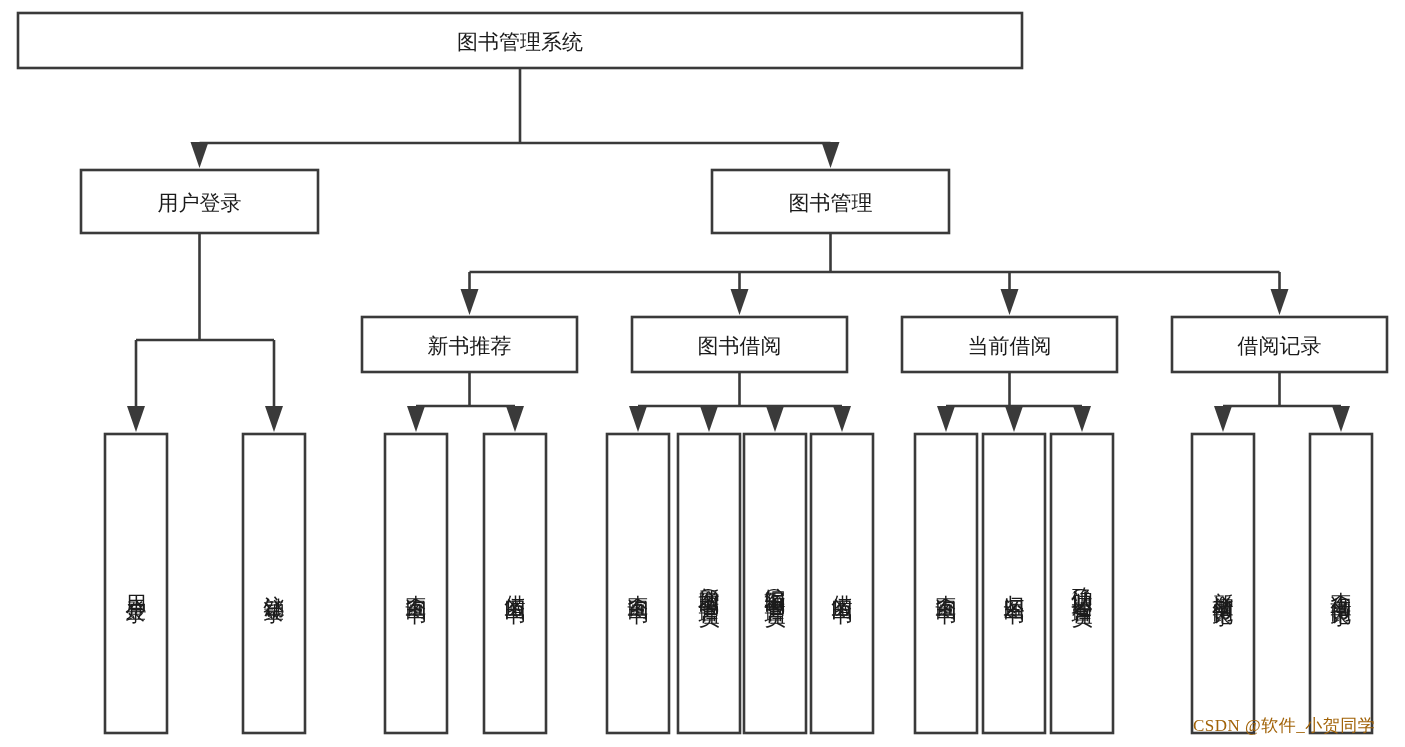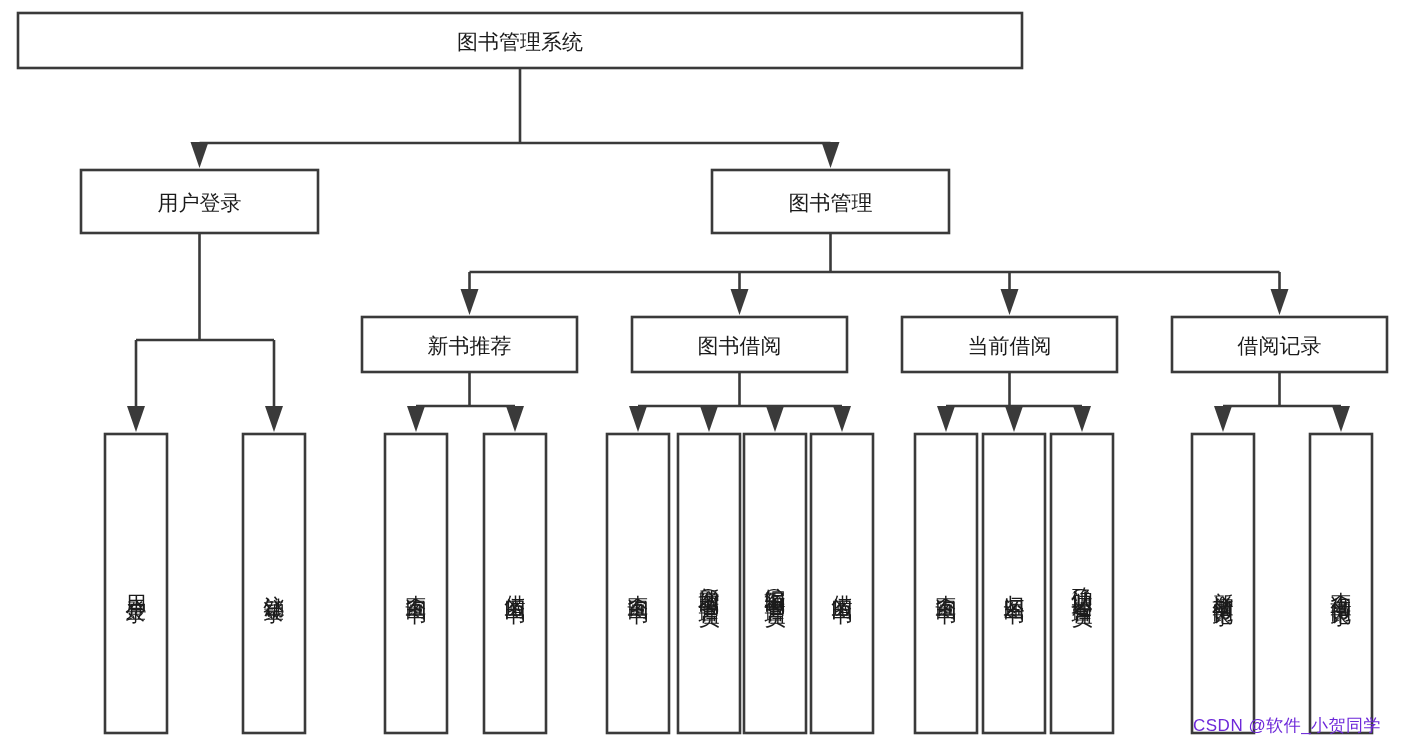--- a/index.html
+++ b/index.html
@@ -63,23 +63,23 @@
   }
   .vlabel-layer {
     position: absolute;
     top: 0;
     left: 0;
     width: 1405px;
     height: 747px;
   }
   #watermark {
     position: absolute;
-    font-family: Liberation Sans, sans-serif;
+    font-family: Liberation Serif, serif;
     font-size: 17px;
-    color: #6d28d9;
+    color: #a16207;
     white-space: nowrap;
     letter-spacing: 0.5px;
   }
 </style>
 </head>
 <body>
 
 <svg id="diagram" viewBox="0 0 1405 747">
   <defs></defs>
   <g id="connectors-layer">

